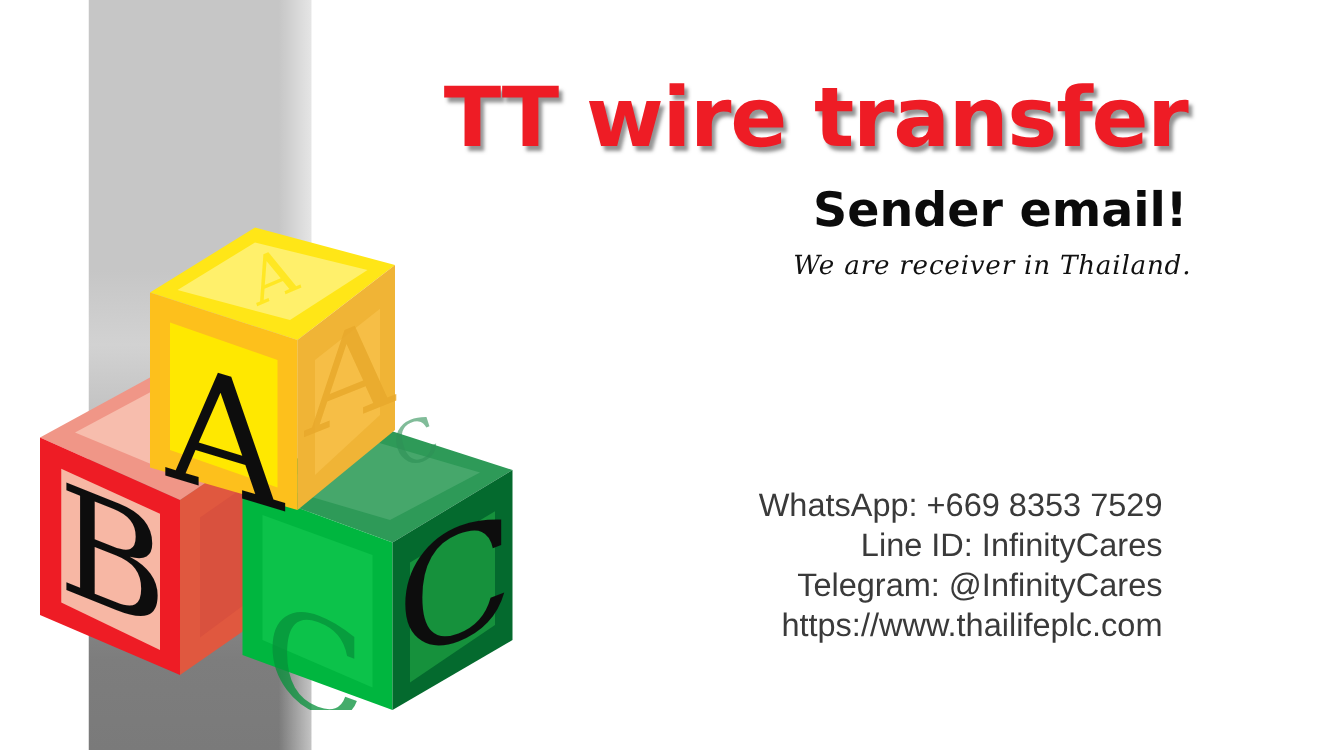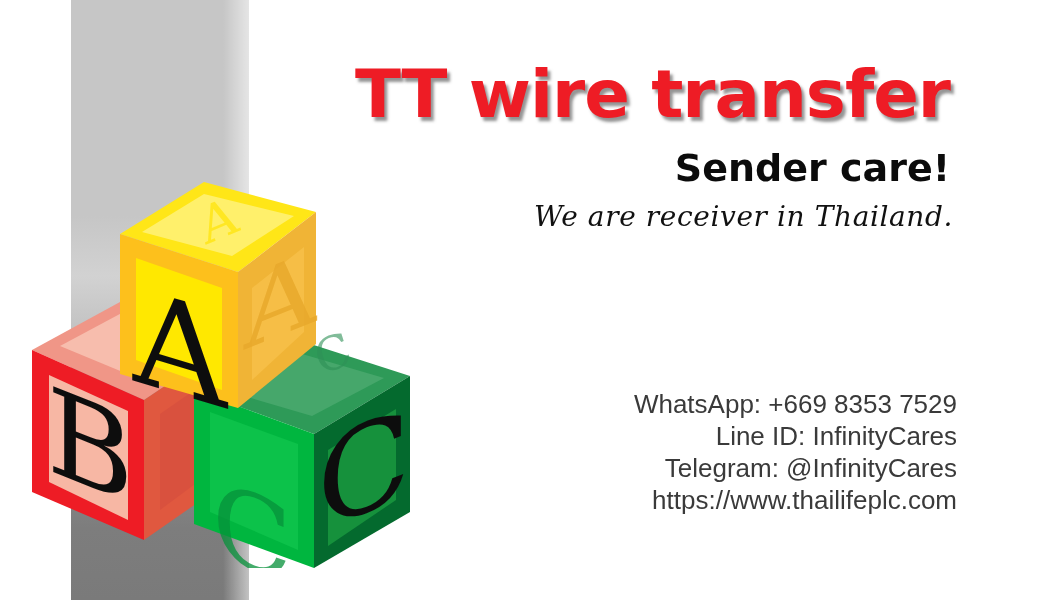--- a/index.html
+++ b/index.html
@@ -85,31 +85,31 @@
   }
   .tagline {
     position: absolute;
     left: 430px;
     top: 200px;
     width: 523px;
     text-align: right;
     font-family: "DejaVu Serif", serif;
     font-style: italic;
     font-weight: 400;
-    font-size: 28px;
+    font-size: 21px;
     line-height: 1.2;
     letter-spacing: 0.6px;
     color: #111111;
     white-space: nowrap;
   }
 
   
   .contact {
     position: absolute;
-    left: 424px;
+    left: 397px;
     top: 388px;
     width: 533px;
     text-align: right;
   }
   .contact-line {
     font-family: "Liberation Sans", sans-serif;
     font-size: 26px;
     line-height: 32px;
     color: #3a3a3a;
     white-space: nowrap;
@@ -175,21 +175,21 @@
         <polygon points="118,90 204,120 204,222 118,192" fill="#FFE800"></polygon>
 
         <text x="162" y="200" font-family="DejaVu Serif, serif" font-size="130" fill="#0d0d0d" text-anchor="middle" transform="matrix(1,0.30,0,1,0,-22)">A</text>
       </g>
 
     </svg>
   </div>
 
   <div class="headline">TT wire transfer</div>
 
-  <div class="subhead">Sender care!</div>
+  <div class="subhead">Sender email!</div>
 
   <div class="tagline">We are receiver in Thailand.</div>
 
   <div class="contact">
     <div class="contact-line">WhatsApp: +669 8353 7529</div>
     <div class="contact-line">Line ID: InfinityCares</div>
     <div class="contact-line">Telegram: @InfinityCares</div>
     <div class="contact-line">https://www.thailifeplc.com</div>
   </div>
 

